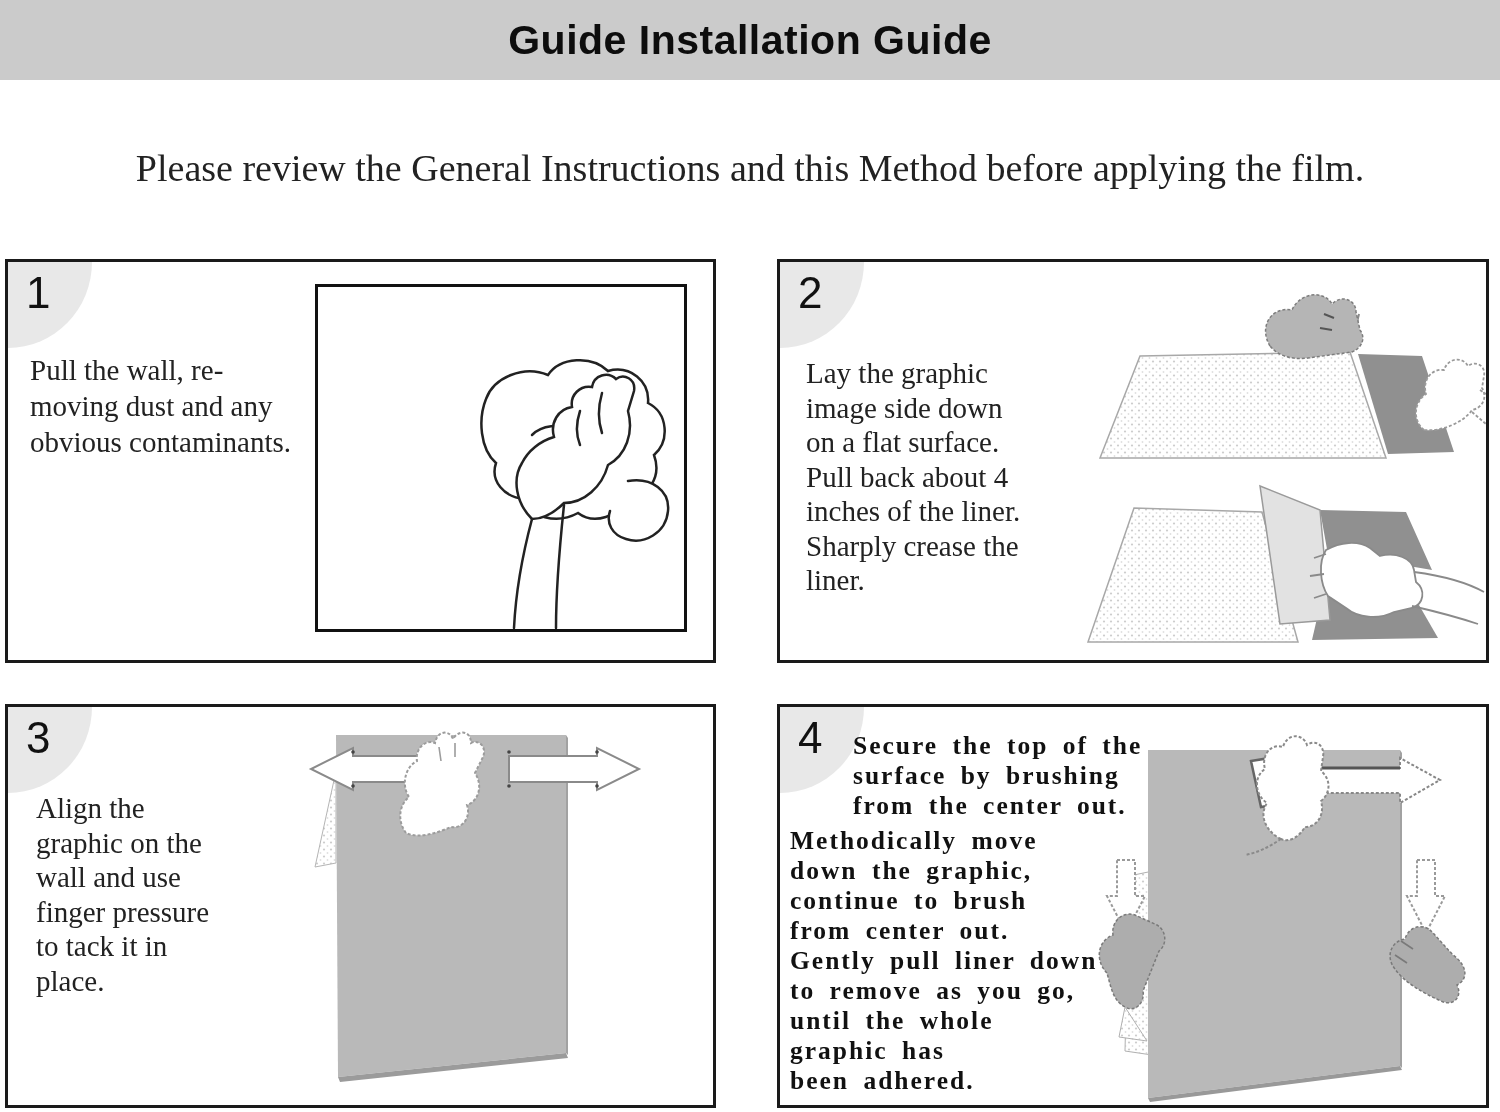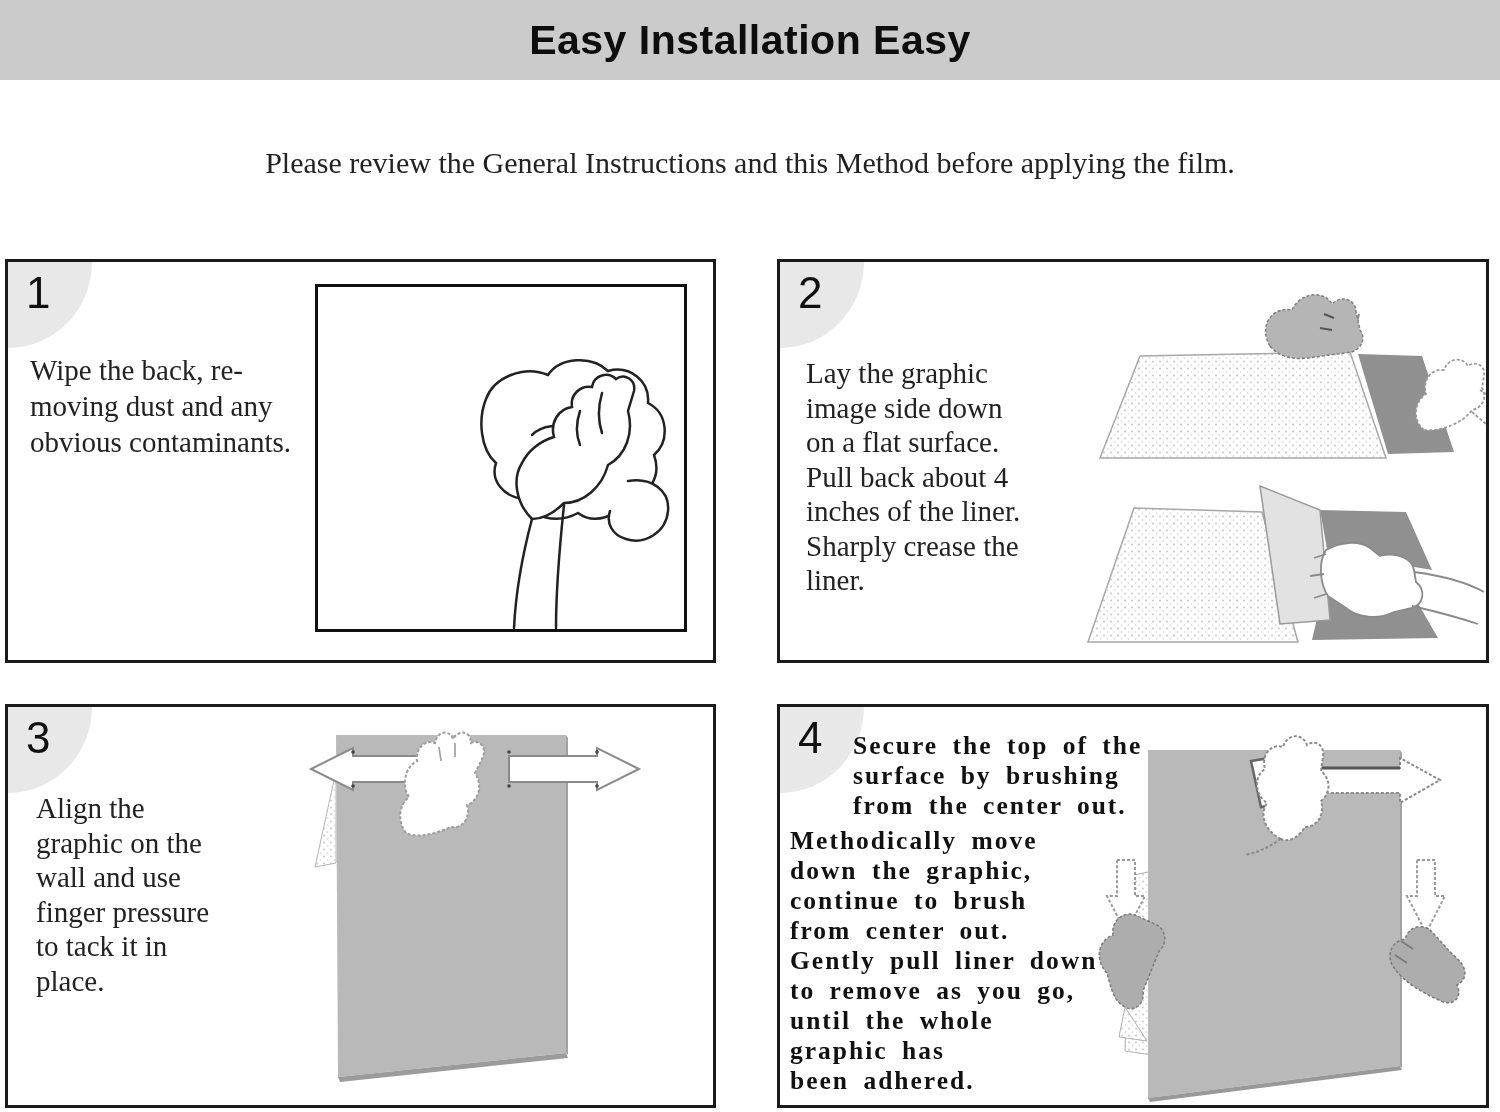--- a/index.html
+++ b/index.html
@@ -11,21 +11,21 @@
   .banner {
     position:absolute; left:0; top:0; width:1500px; height:80px;
     background:#cbcbcb; display:flex; align-items:center; justify-content:center;
   }
   .banner h1 {
     font-family:"Liberation Sans", sans-serif; font-weight:bold;
     font-size:41px; letter-spacing:0.5px; color:#0d0d0d;
   }
   .intro {
     position:absolute; left:0; top:146px; width:1500px;
-    text-align:center; font-size:30px; color:#222;
+    text-align:center; font-size:38px; color:#222;
   }
   .panel {
     position:absolute; width:712px; height:404px;
     border:3px solid #1a1a1a; background:#fff;
   }
   #panel1 { left:5px;   top:259px; width:711px; }
   #panel2 { left:777px; top:259px; }
   #panel3 { left:5px;   top:704px; width:711px; }
   #panel4 { left:777px; top:704px; }
   .corner {
@@ -64,29 +64,29 @@
   <defs>
     <pattern id="dots" width="7" height="7" patternUnits="userSpaceOnUse">
       <rect width="7" height="7" fill="#ffffff"></rect>
       <circle cx="2" cy="2.5" r="1.1" fill="#cdcdcd"></circle>
       <circle cx="5.5" cy="6" r="0.9" fill="#e0e0e0"></circle>
     </pattern>
   </defs>
 </svg>
 
 <header class="banner">
-  <h1>Easy Installation Easy</h1>
+  <h1>Guide Installation Guide</h1>
 </header>
 
 <p class="intro">Please review the General Instructions and this Method before applying the film.</p>
 
 <section class="panel" id="panel1">
   <div class="corner"></div>
   <div class="num">1</div>
-  <div class="stext">Wipe the back, re-
+  <div class="stext">Pull the wall, re-
 moving dust and any
 obvious contaminants.</div>
   <div class="illus1-box">
     <svg width="366" height="342" viewBox="0 0 366 342">
       <g fill="none" stroke="#222" stroke-width="2.5" stroke-linecap="round">
 
         <path d="M168,112 C176,90 206,78 230,88 C242,70 274,68 290,84 C312,78 332,94 330,116 C350,126 352,154 336,168 C344,190 330,212 308,210 C302,230 276,238 260,226 C238,238 212,230 206,212 C186,210 172,194 178,176 C162,162 160,132 168,112 Z" fill="#fff"></path>
         <path d="M310,194 C334,190 352,204 350,224 C348,246 326,258 308,252 C294,248 288,236 292,224" fill="#fff"></path>
         <path d="M214,148 C224,138 242,136 252,144"></path>
         <path d="M266,118 C280,110 296,112 304,122"></path>

